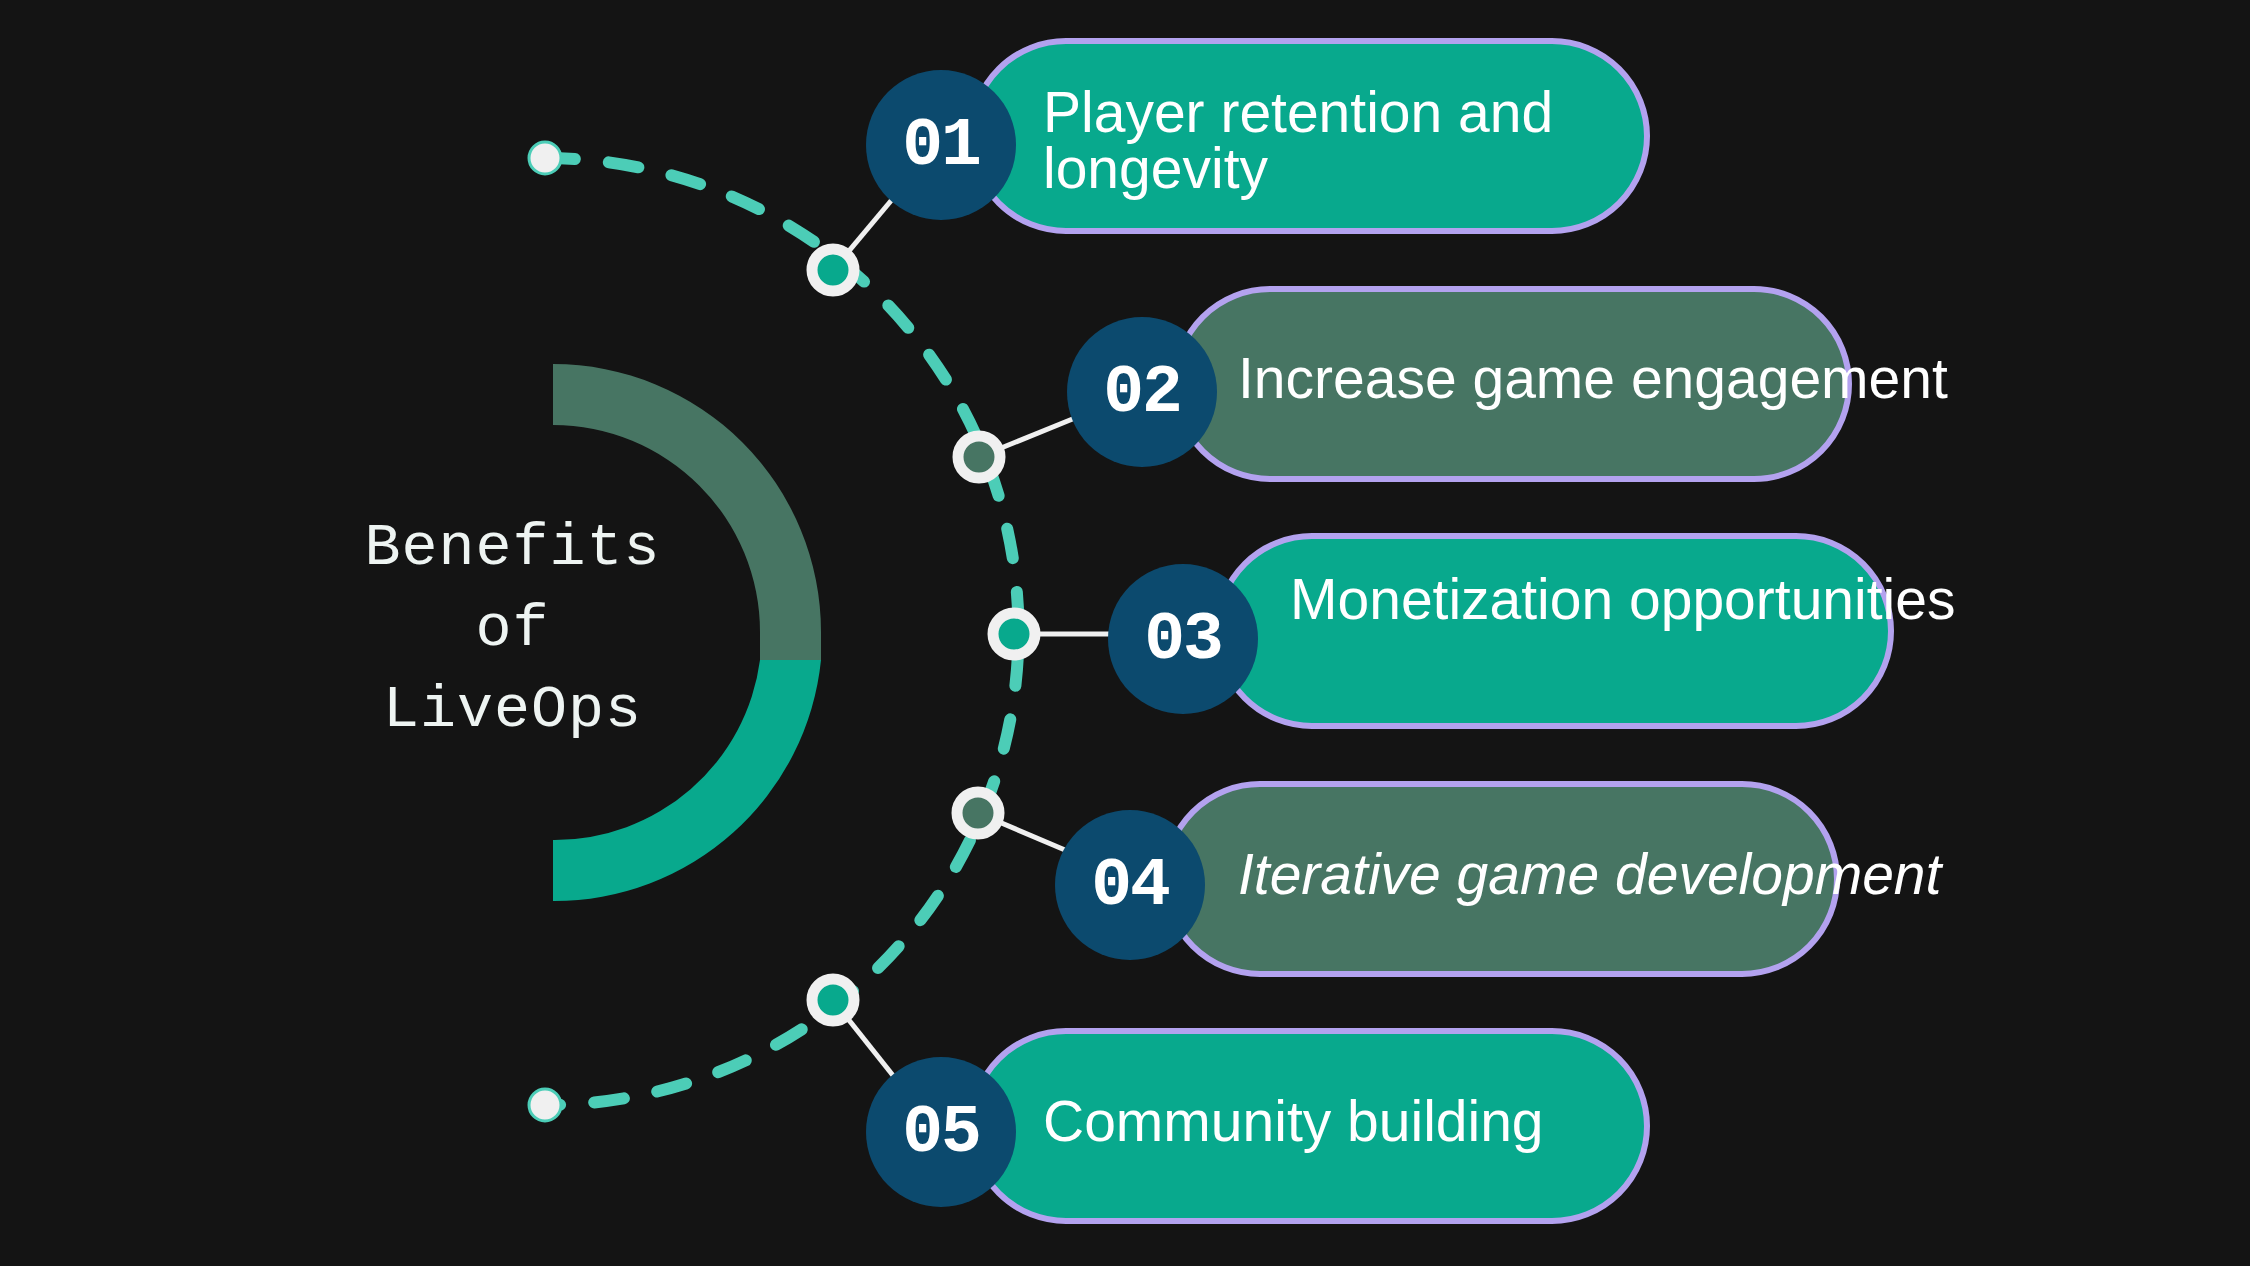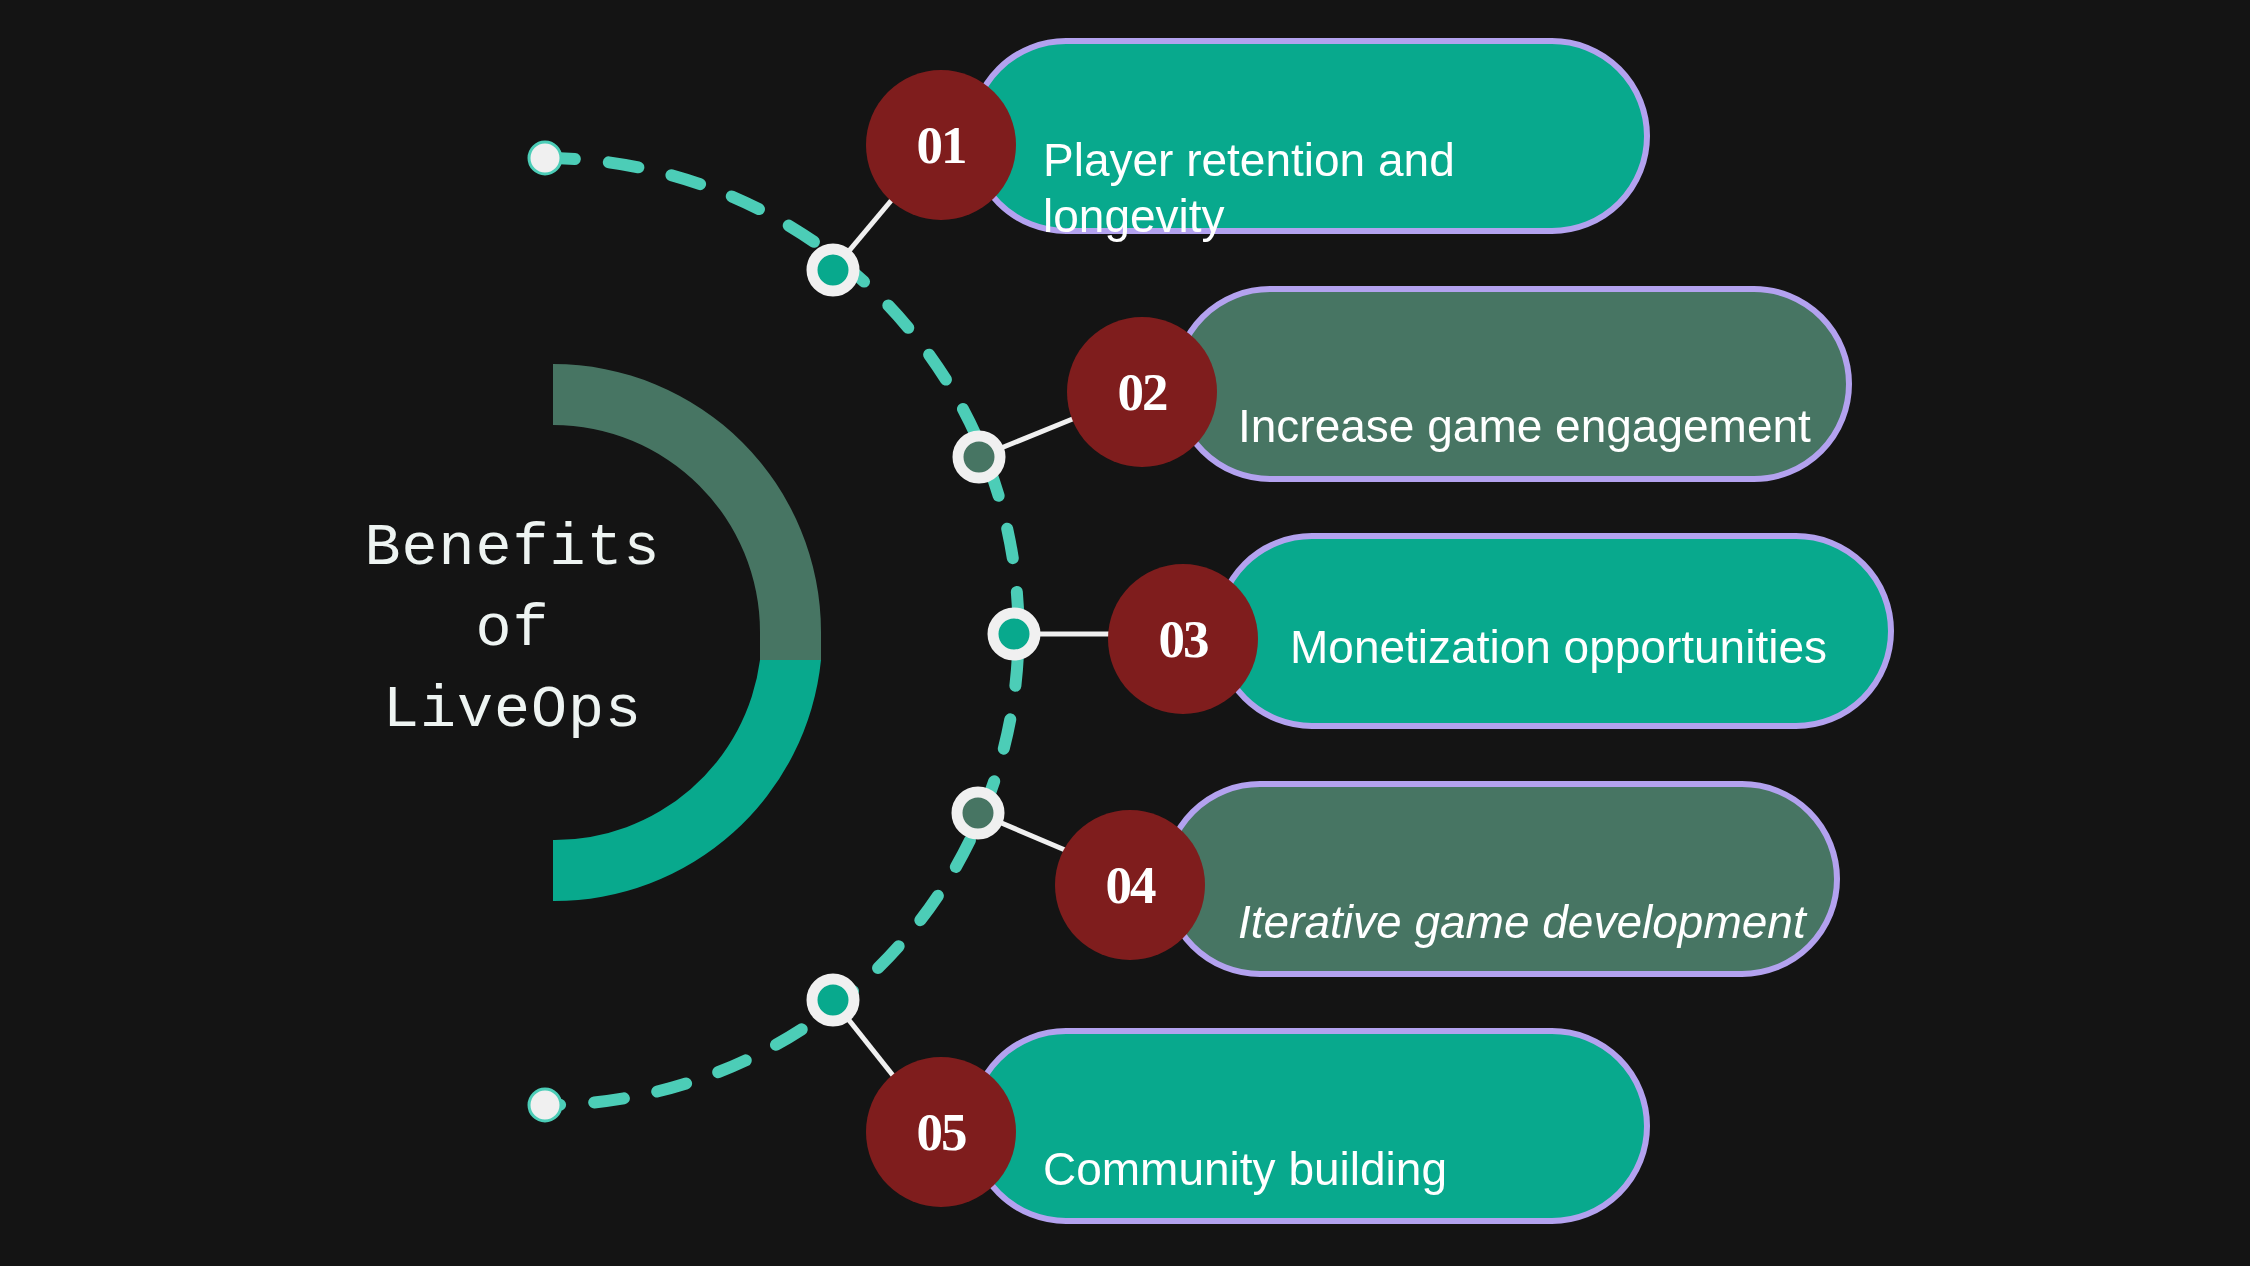--- a/index.html
+++ b/index.html
@@ -8,23 +8,23 @@
   #stage-svg { position:absolute; left:0; top:0; width:2250px; height:1266px; }
   .title { position:absolute; left:340px; top:508px; width:345px; text-align:center;
            color:#eef4f2; font-family:Liberation Mono, monospace; font-weight:500;
            font-size:60px; line-height:81px; letter-spacing:1px; }
   .title span { display:block; }
   .pill { position:absolute; box-sizing:border-box; border:6px solid #b3a2ef; border-radius:100px;
           height:196px; }
   .pill.teal { background:#08a98d; }
   .pill.sage { background:#477563; }
   .pill-text { position:absolute; color:#ffffff; font-family:"Liberation Sans", sans-serif;
-               font-size:46px; line-height:56px; white-space:nowrap;margin-top:48px; }
-  .badge { position:absolute; width:150px; height:150px; border-radius:50%; background:#7f1d1d;
-           color:#ffffff; font-family:Liberation Serif, serif; font-weight:bold; font-size:53px;
+               font-size:57px; line-height:56px; white-space:nowrap; }
+  .badge { position:absolute; width:150px; height:150px; border-radius:50%; background:#0c4a6e;
+           color:#ffffff; font-family:Liberation Mono, monospace; font-weight:bold; font-size:68px;
            display:flex; align-items:center; justify-content:center; letter-spacing:-2px; }
 </style>
 </head>
 <body>
 
 <svg id="stage-svg" viewBox="0 0 2250 1266" xmlns="http://www.w3.org/2000/svg">
 
   <path d="M553 364 A268 268 0 0 1 821 632 L760 632 A207 207 0 0 0 553 425 Z" fill="#477563"></path>
   <path d="M821 660 A268 268 0 0 1 553 901 L553 840 A207 207 0 0 0 760 660 Z" fill="#08a98d"></path>
   <rect x="760" y="632" width="61" height="28" fill="#477563"></rect>

